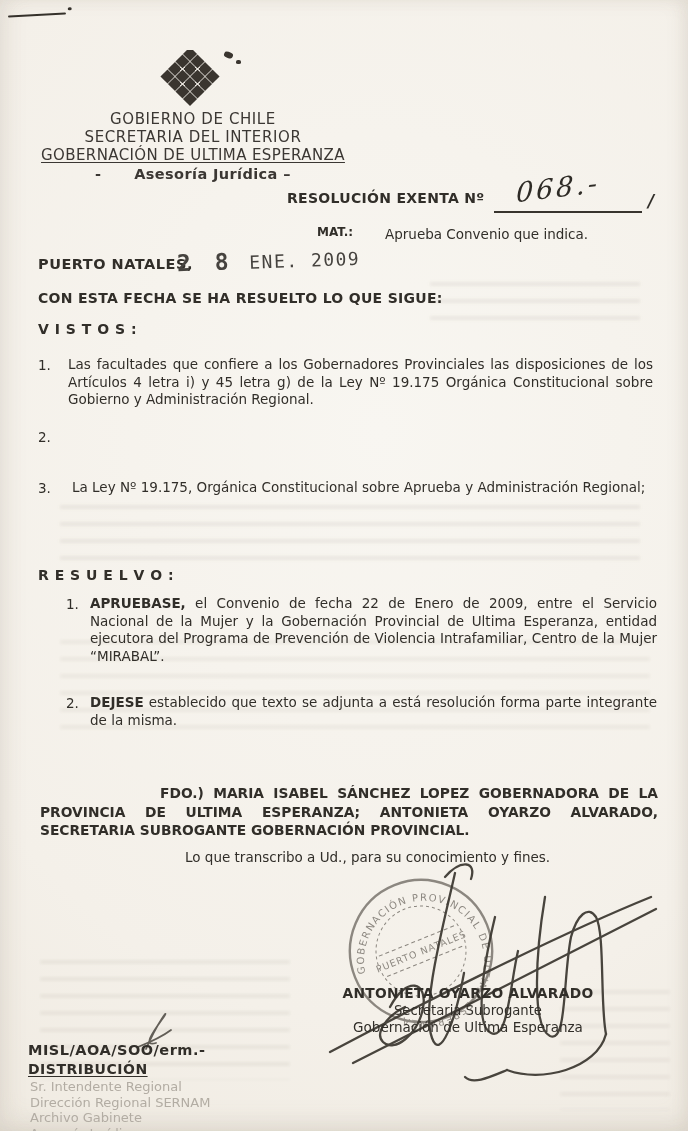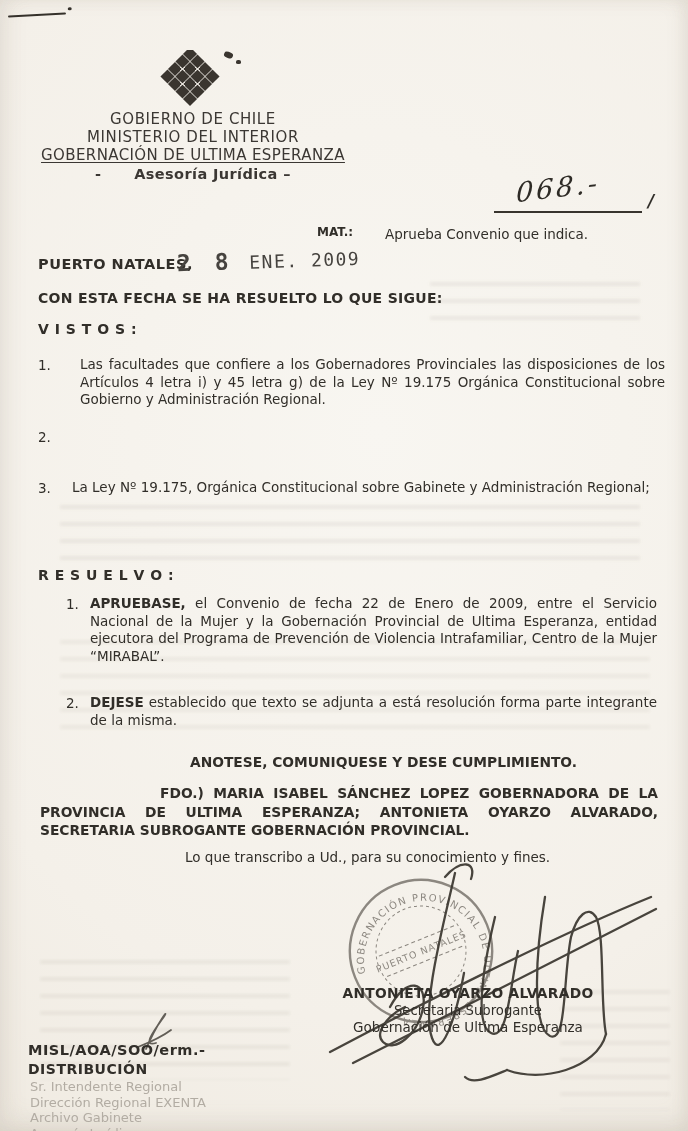--- a/index.html
+++ b/index.html
@@ -50,21 +50,21 @@
   .fdo{left:40px;top:784px;width:618px;font-size:13.8px;font-weight:bold;line-height:18.5px;
     text-align:justify;text-indent:120px;}
   .transcribe{left:185px;top:849px;font-size:13.5px;}
   
   .name-block{left:318px;top:985px;width:300px;text-align:center;line-height:17px;}
   .sig-name{font-size:13.8px;font-weight:bold;letter-spacing:.3px;}
   .sig-t1{font-size:13.2px;}
   .sig-t2{font-size:13.5px;}
   
   .initials{left:28px;top:1042px;font-size:14.5px;font-weight:bold;letter-spacing:.5px;}
-  .distrib{left:28px;top:1061px;font-size:14px;font-weight:bold;text-underline-offset:2px;letter-spacing:.5px;}
+  .distrib{left:28px;top:1061px;font-size:14px;font-weight:bold;text-decoration:underline;text-underline-offset:2px;letter-spacing:.5px;}
   .dist-items{left:30px;top:1079px;font-size:13px;line-height:15.5px;color:#b2aca3;}
   svg{display:block;}
 </style>
 </head>
 <body>
 
 <div class="page">
 
   <div class="ink-mark"></div>
   <div class="speck" style="left:224px;top:52px;width:9px;height:6px;transform:rotate(20deg);"></div>
@@ -99,57 +99,57 @@
           <path d="M-10 13 l5 4 M-5 13 l-5 4"></path>
             <path d="M5 13 l5 4 M10 13 l-5 4"></path>
           <path d="M-10 28 l5 4 M-5 28 l-5 4"></path>
             <path d="M5 28 l5 4 M10 28 l-5 4"></path>
         </g>
       </g>
     </g>
   </svg>
   <div class="abs lh-wrap">
     <div class="lh1">GOBIERNO DE CHILE</div>
-    <div class="lh2">MINISTERIO DEL INTERIOR</div>
+    <div class="lh2">SECRETARIA DEL INTERIOR</div>
     <div class="lh3">GOBERNACIÓN DE ULTIMA ESPERANZA</div>
     <div class="lh4">-      Asesoría Jurídica –</div>
   </div>
 
+  <div class="abs res-label">RESOLUCIÓN EXENTA Nº</div>
   <div class="abs res-line"></div>
   <div class="abs res-number">068.-</div>
   <div class="abs res-slash">/</div>
   <div class="abs mat-label">MAT.:</div>
   <div class="abs mat-value">Aprueba Convenio que indica.</div>
 
   <div class="abs city">PUERTO NATALES,</div>
   <div class="abs date-stamp">
     <span class="day">2 8</span>
     <span class="rest">ENE. 2009</span>
   </div>
   <div class="abs intro">CON ESTA FECHA SE HA RESUELTO LO QUE SIGUE:</div>
 
   <div class="abs sec-h" style="left:38px;top:321px;">V I S T O S :</div>
 
   <div class="num" style="left:38px;top:357px;">1.</div>
-  <div class="ptxt" style="left:80px;top:356px;width:585px;">Las facultades que confiere a los Gobernadores Provinciales las disposiciones de los Artículos 4 letra i) y 45 letra g) de la Ley Nº 19.175 Orgánica Constitucional sobre Gobierno y Administración Regional.</div>
+  <div class="ptxt" style="left:68px;top:356px;width:585px;">Las facultades que confiere a los Gobernadores Provinciales las disposiciones de los Artículos 4 letra i) y 45 letra g) de la Ley Nº 19.175 Orgánica Constitucional sobre Gobierno y Administración Regional.</div>
 
   <div class="num" style="left:38px;top:429px;">2.</div>
 
   <div class="num" style="left:38px;top:480px;">3.</div>
-  <div class="ptxt" style="left:72px;top:479px;width:585px;">La Ley Nº 19.175, Orgánica Constitucional sobre Gabinete y Administración Regional;</div>
+  <div class="ptxt" style="left:72px;top:479px;width:585px;">La Ley Nº 19.175, Orgánica Constitucional sobre Aprueba y Administración Regional;</div>
 
   <div class="abs sec-h" style="left:38px;top:567px;">R E S U E L V O :</div>
 
   <div class="num" style="left:66px;top:596px;">1.</div>
   <div class="ptxt" style="left:90px;top:595px;width:567px;"><span class="lead">APRUEBASE,</span><span> el Convenio de fecha 22 de Enero de 2009, entre el Servicio Nacional de la Mujer y la Gobernación Provincial de Ultima Esperanza, entidad ejecutora del Programa de Prevención de Violencia Intrafamiliar, Centro de la Mujer “MIRABAL”.</span></div>
 
   <div class="num" style="left:66px;top:695px;">2.</div>
   <div class="ptxt" style="left:90px;top:694px;width:567px;"><span class="lead">DEJESE</span><span> establecido que  texto se adjunta a está resolución forma parte integrante de la misma.</span></div>
 
-  <div class="abs anotese">ANOTESE, COMUNIQUESE Y DESE CUMPLIMIENTO.</div>
   <div class="abs transcribe">Lo que transcribo a Ud., para su conocimiento y fines.</div>
   <div class="abs fdo">FDO.) MARIA ISABEL SÁNCHEZ LOPEZ GOBERNADORA DE LA PROVINCIA DE ULTIMA ESPERANZA; ANTONIETA OYARZO ALVARADO, SECRETARIA SUBROGANTE GOBERNACIÓN PROVINCIAL.</div>
 
   <svg class="abs" style="left:328px;top:858px;" width="186" height="186" viewBox="0 0 186 186">
     <g transform="rotate(-22 93 93)" opacity="0.78">
       <circle cx="93" cy="93" r="71" fill="none" stroke="#6f6a63" stroke-width="2.4"></circle>
       <circle cx="93" cy="93" r="45" fill="none" stroke="#6f6a63" stroke-width="1" stroke-dasharray="3 3"></circle>
       <defs>
         <path id="ringPath" d="M 33,93 A 60,60 0 1 1 32.9,93.6"></path>
       </defs>
@@ -186,18 +186,18 @@
     <g fill="none" stroke="#4a463f" stroke-width="1.8" stroke-linecap="round" opacity=".85">
       <path d="M28 46 C40 18, 53 3, 45 15 C35 29, 24 44, 38 40"></path>
       <path d="M20 44 C30 40, 45 33, 53 27"></path>
     </g>
   </svg>
 
   <div class="abs initials">MISL/AOA/SOO/erm.-</div>
   <div class="abs distrib">DISTRIBUCIÓN</div>
   <div class="abs dist-items">
     <div>Sr. Intendente Regional</div>
-    <div>Dirección Regional EXENTA</div>
+    <div>Dirección Regional SERNAM</div>
     <div>Archivo Gabinete</div>
     <div>Asesoría Jurídica</div>
   </div>
 
 </div>
 
 </body></html>

